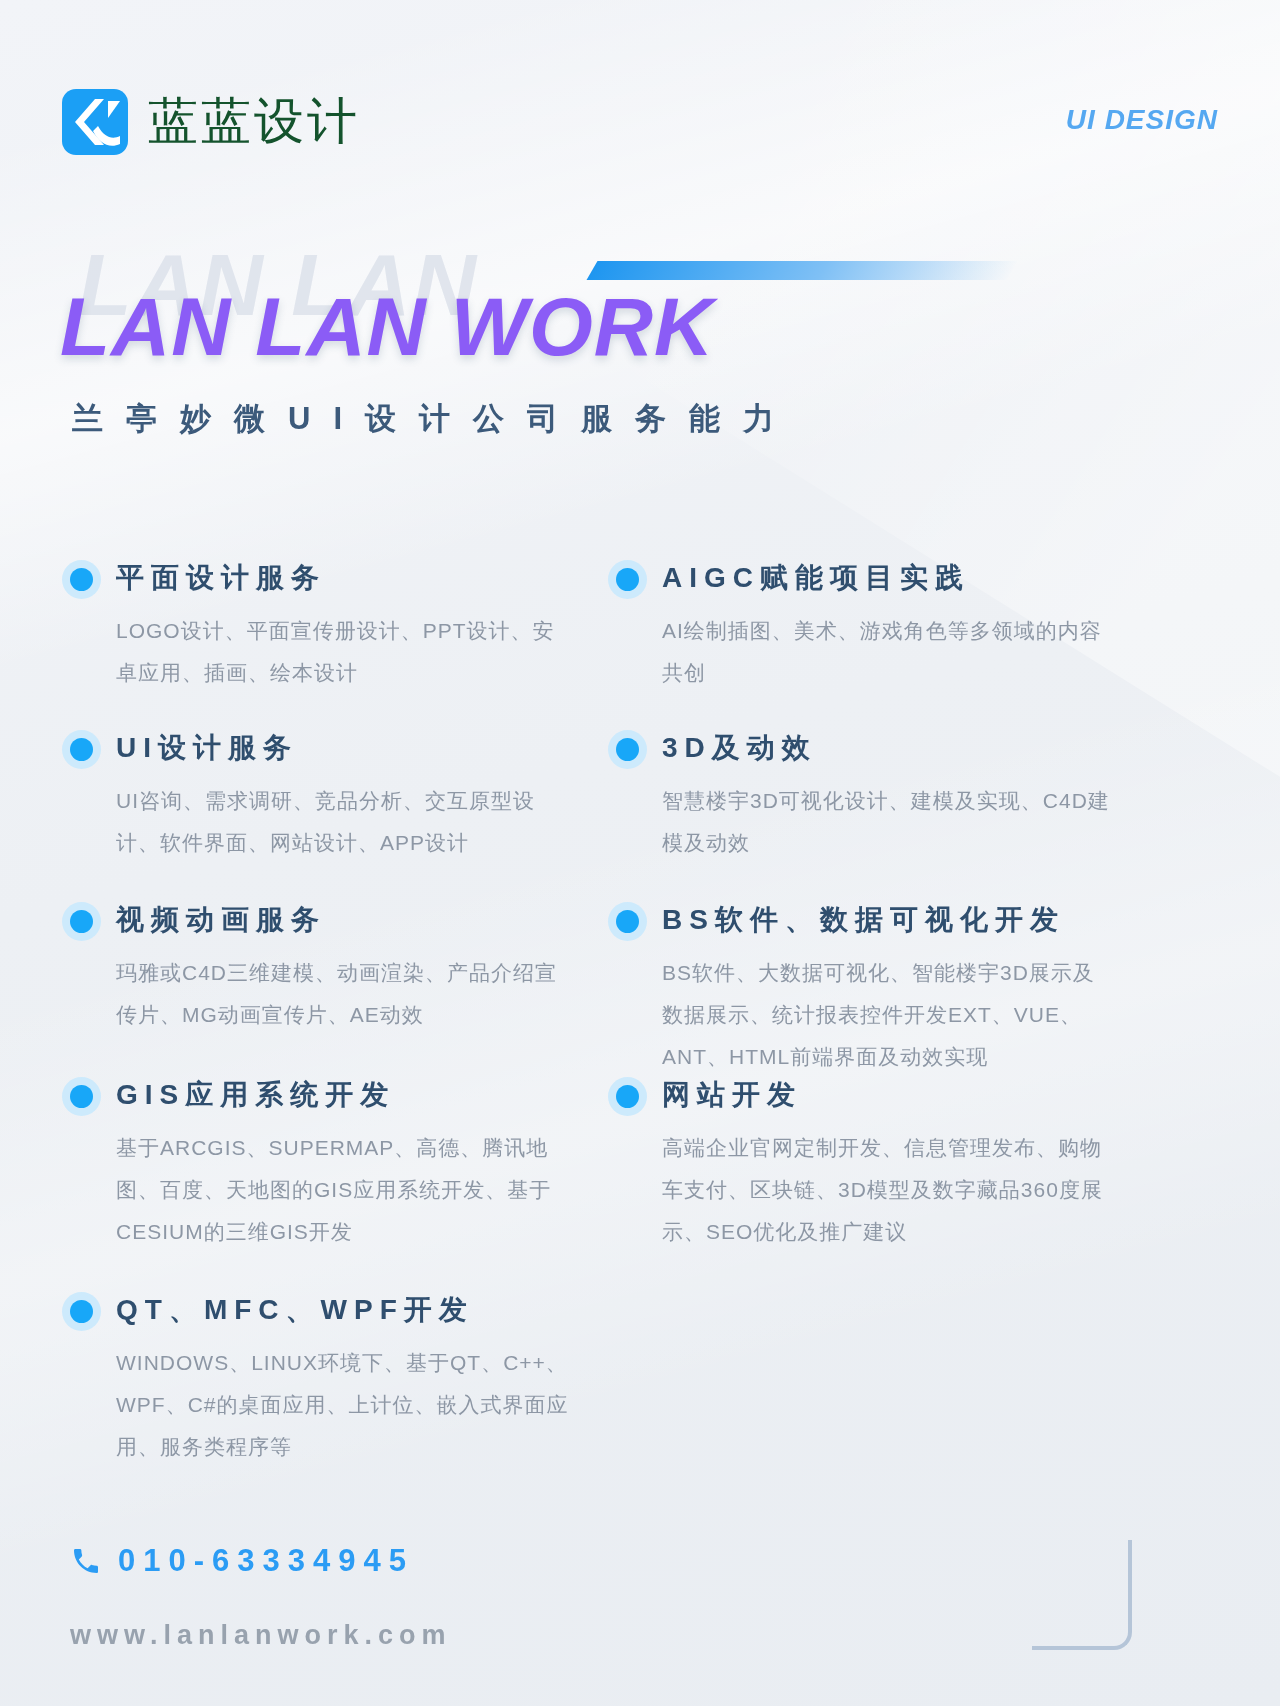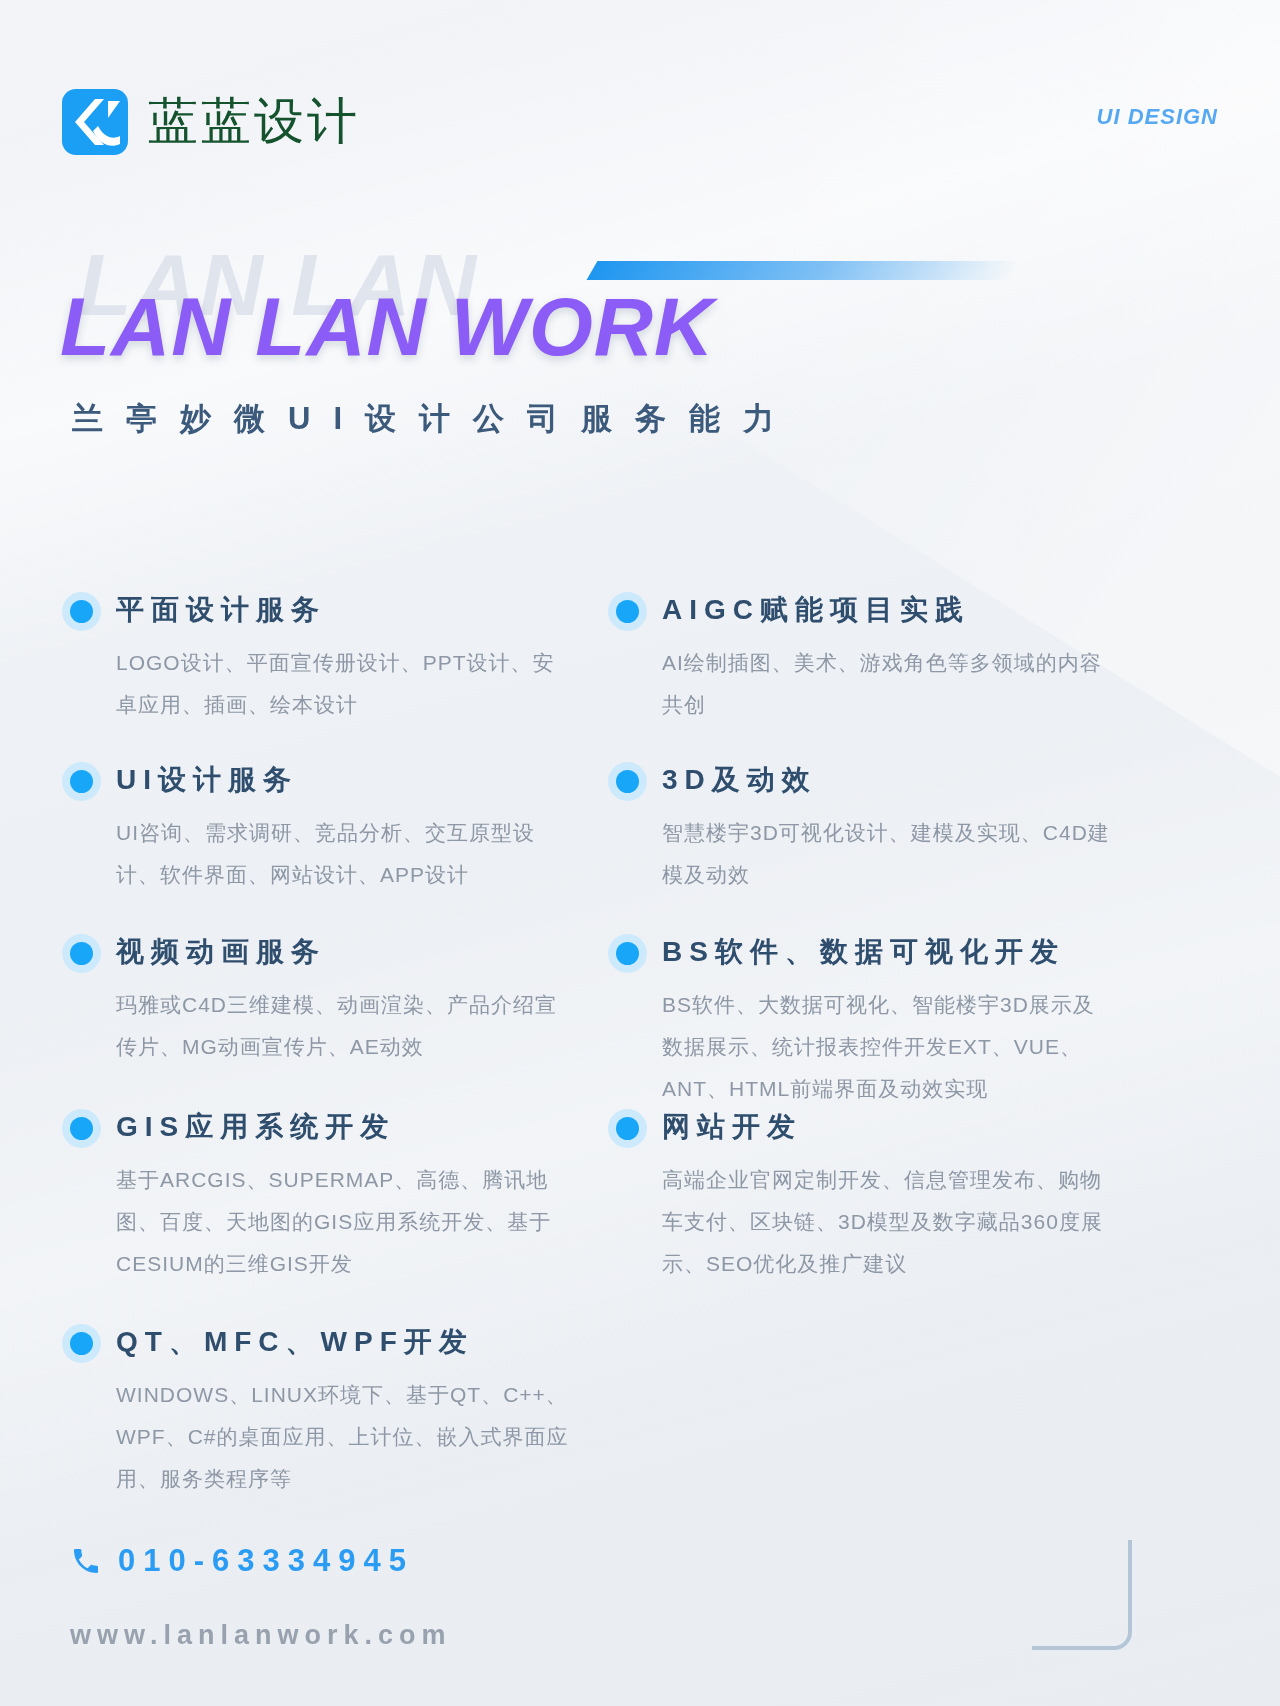--- a/index.html
+++ b/index.html
@@ -13,41 +13,41 @@
     background:linear-gradient(180deg,rgba(255,255,255,0) 0%,rgba(255,255,255,.6) 55%,rgba(255,255,255,0) 100%);}
   .sweep2{top:820px;left:-300px;width:2000px;height:560px;transform:rotate(-15deg);opacity:.45;
     background:linear-gradient(180deg,rgba(255,255,255,0) 0%,rgba(255,255,255,.7) 50%,rgba(255,255,255,0) 100%);}
   .sweep3{top:-260px;right:-360px;width:900px;height:900px;transform:rotate(32deg);opacity:.5;
     background:linear-gradient(90deg,rgba(255,255,255,0) 0%,rgba(255,255,255,.8) 70%);}
 
   
   .logo{position:absolute;left:62px;top:88px;display:flex;align-items:center;gap:20px;}
   .logo svg{display:block;}
   .logo-text{font-size:50px;font-weight:400;color:#14532d;letter-spacing:3px;}
-  .tagline{position:absolute;right:62px;top:104px;font-size:22px;font-weight:bold;
+  .tagline{position:absolute;right:62px;top:104px;font-size:28px;font-weight:bold;
     font-style:italic;color:#55a8f1;letter-spacing:1px;}
 
   
   .ghost-title{position:absolute;left:78px;top:234px;font-size:88px;font-weight:900;
     font-style:italic;color:#dde2eb;letter-spacing:2px;white-space:nowrap;opacity:.85;}
   .main-title{position:absolute;left:60px;top:280px;font-size:82px;font-weight:900;
     font-style:italic;color:#8b5cf6;letter-spacing:1px;white-space:nowrap;
     text-shadow:0 4px 8px rgba(46,76,108,.18);}
   .accent-stripe{position:absolute;left:592px;top:261px;width:420px;height:19px;
     transform:skewX(-30deg);
     background:linear-gradient(90deg,#1e96f0 0%,#7fc0f5 55%,rgba(220,235,250,.05) 100%);}
   .subtitle{position:absolute;left:72px;top:398px;font-size:31px;font-weight:bold;
     color:#3c5a7b;letter-spacing:23px;white-space:nowrap;}
 
   
   .col{position:absolute;top:560px;width:545px;display:grid;
     grid-template-rows:170px 172px 175px 215px auto;}
   .col-left{left:70px;}
   .col-right{left:616px;}
-  .svc{position:relative;padding-left:46px;margin-top:32px;}
+  .svc{position:relative;padding-left:46px;}
   .bullet{position:absolute;left:0;top:8px;width:23px;height:23px;border-radius:50%;
     background:#18a7f8;box-shadow:0 0 0 8px #cdeafc;}
   .svc h3{margin:0;font-size:28px;font-weight:bold;color:#2f4e6e;letter-spacing:7px;
     line-height:36px;white-space:nowrap;}
   .svc p{margin:14px 0 0 0;font-size:21px;line-height:42px;color:#8d97a5;
     padding-right:45px;letter-spacing:1px;}
 
   
   .phone-row{position:absolute;left:70px;top:1543px;display:flex;align-items:center;gap:16px;}
   .phone-row svg{display:block;}

